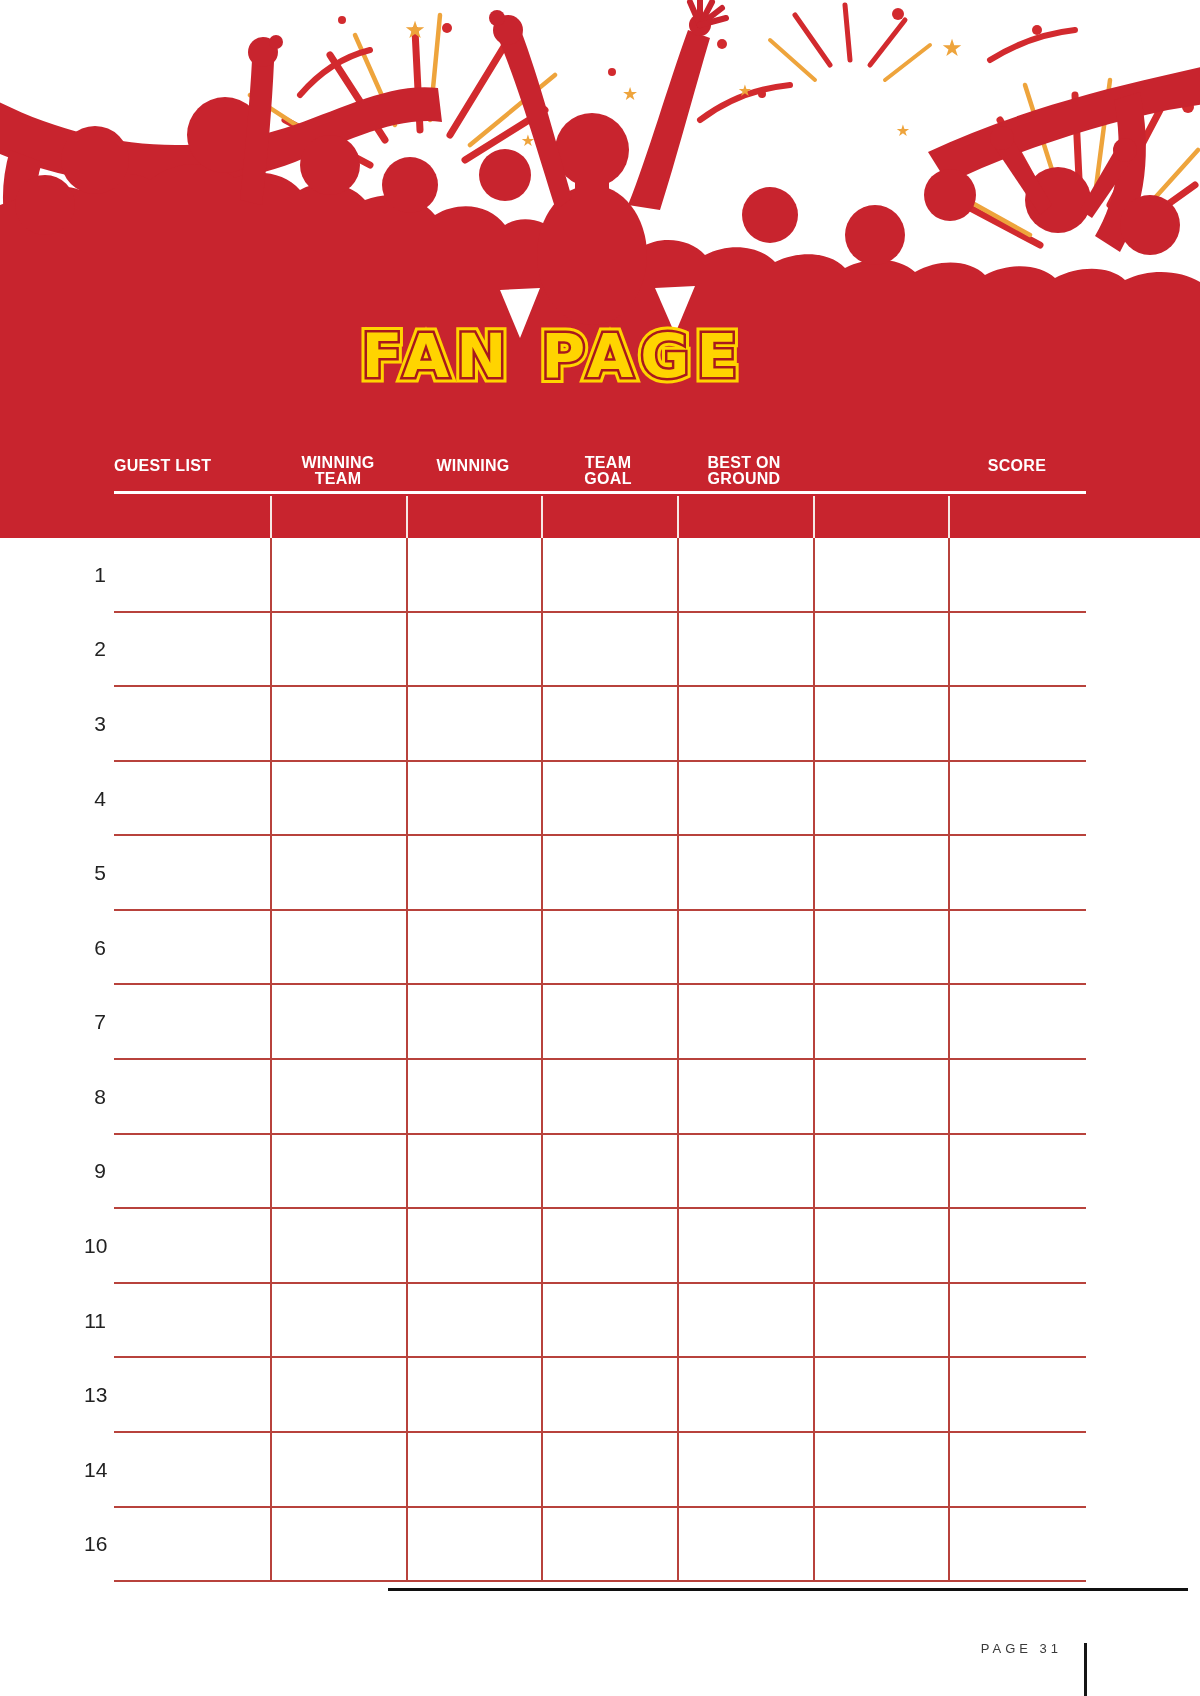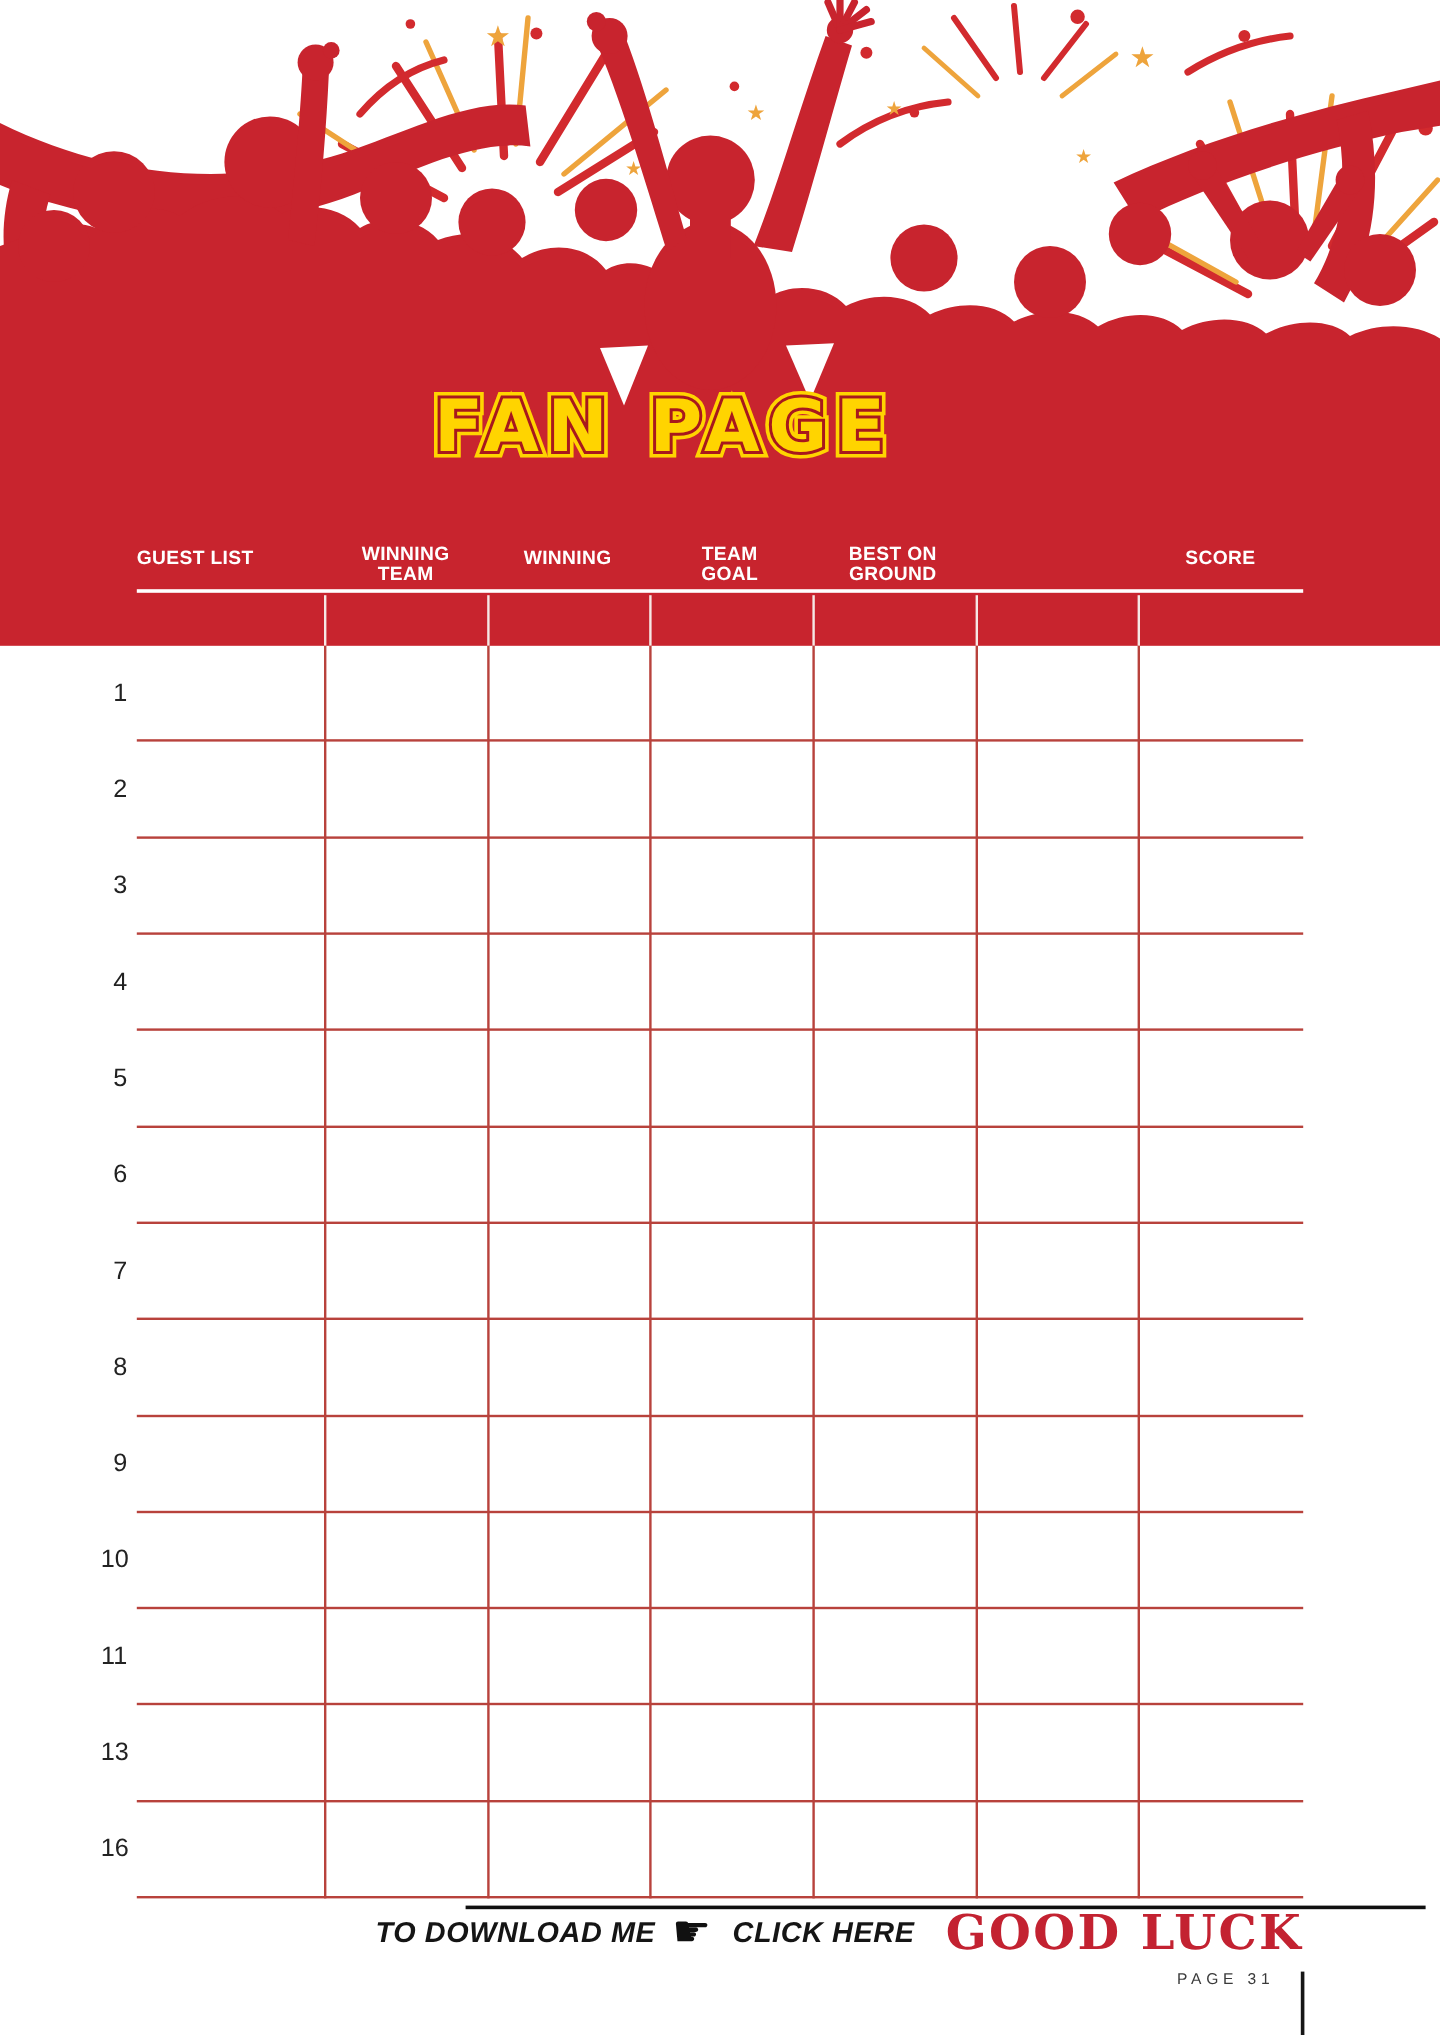--- a/index.html
+++ b/index.html
@@ -247,37 +247,34 @@
       <div class="row">
         <span class="num">10</span>
       </div>
       <div class="row">
         <span class="num">11</span>
       </div>
       <div class="row">
         <span class="num">13</span>
       </div>
       <div class="row">
+        <span class="num">14</span>
+      </div>
+      <div class="row">
         <span class="num">16</span>
       </div>
       <div class="vline" style="left: 156px;"></div>
       <div class="vline" style="left: 292px;"></div>
       <div class="vline" style="left: 427px;"></div>
       <div class="vline" style="left: 563px;"></div>
       <div class="vline" style="left: 699px;"></div>
       <div class="vline" style="left: 834px;"></div>
     </div>
 
   <div class="footer-rule"></div>
-  <div class="footer">
-    <span class="f-italic">TO DOWNLOAD ME</span>
-    <span class="f-hand">☛</span>
-    <span class="f-italic f-click">CLICK HERE</span>
-    <span class="f-luck">GOOD LUCK</span>
-  </div>
   <div class="page-num">PAGE 31</div>
   <div class="corner-line"></div>
 
 <div class="band-line" style="left: 270px;"></div>
     <div class="band-line" style="left: 406px;"></div>
     <div class="band-line" style="left: 541px;"></div>
     <div class="band-line" style="left: 677px;"></div>
     <div class="band-line" style="left: 813px;"></div>
     <div class="band-line" style="left: 948px;"></div>
   </div>

